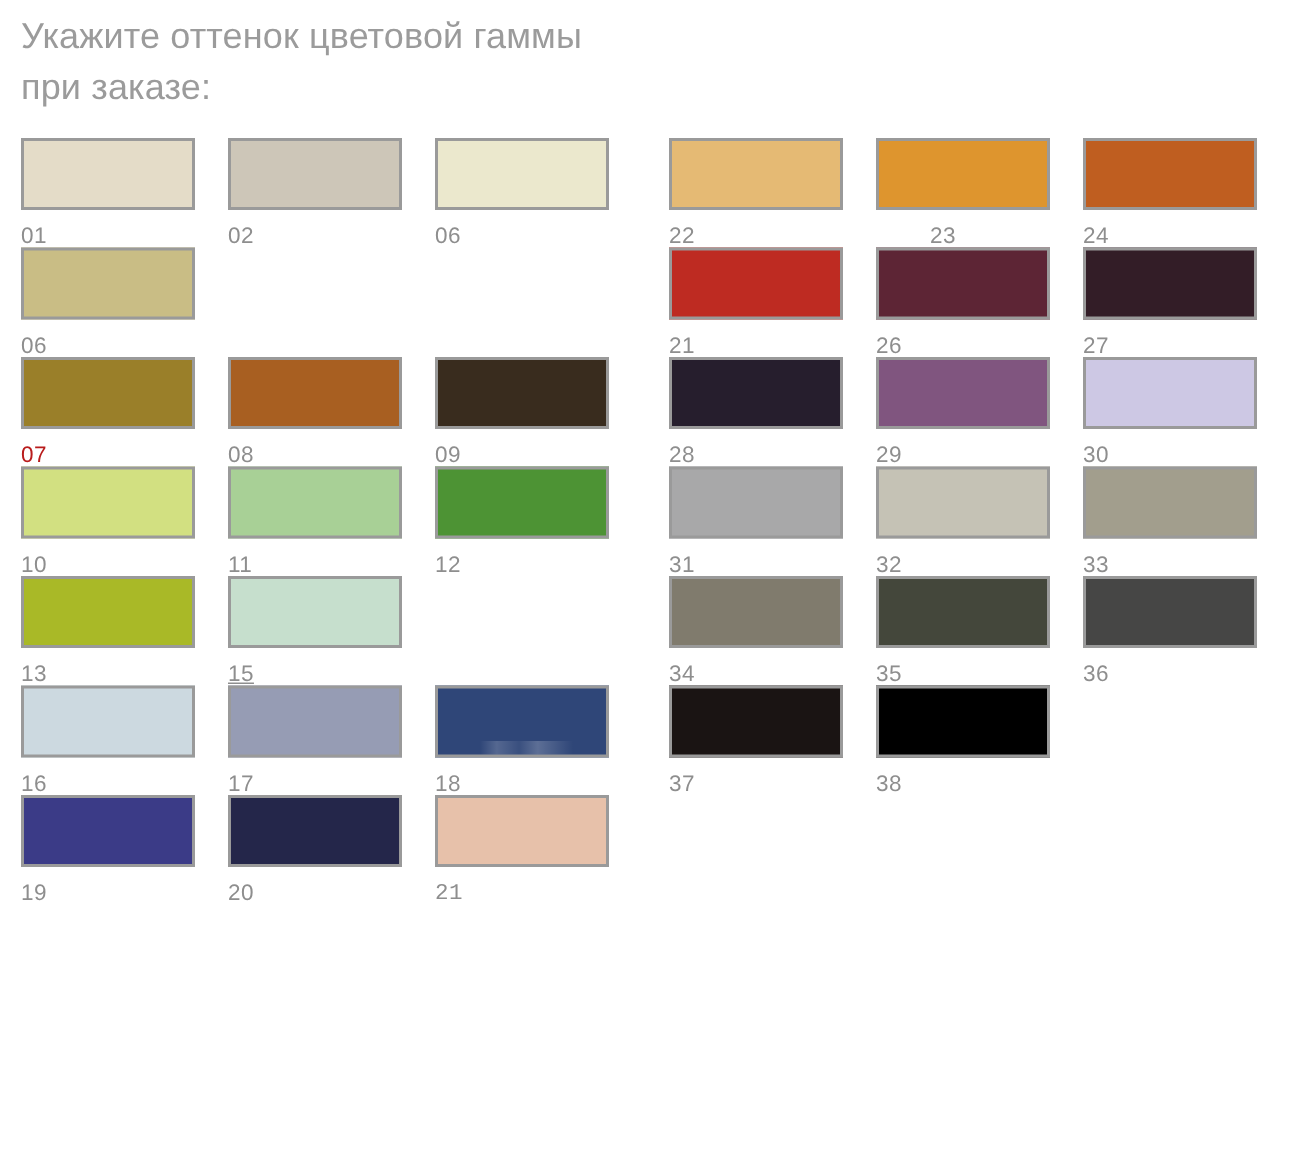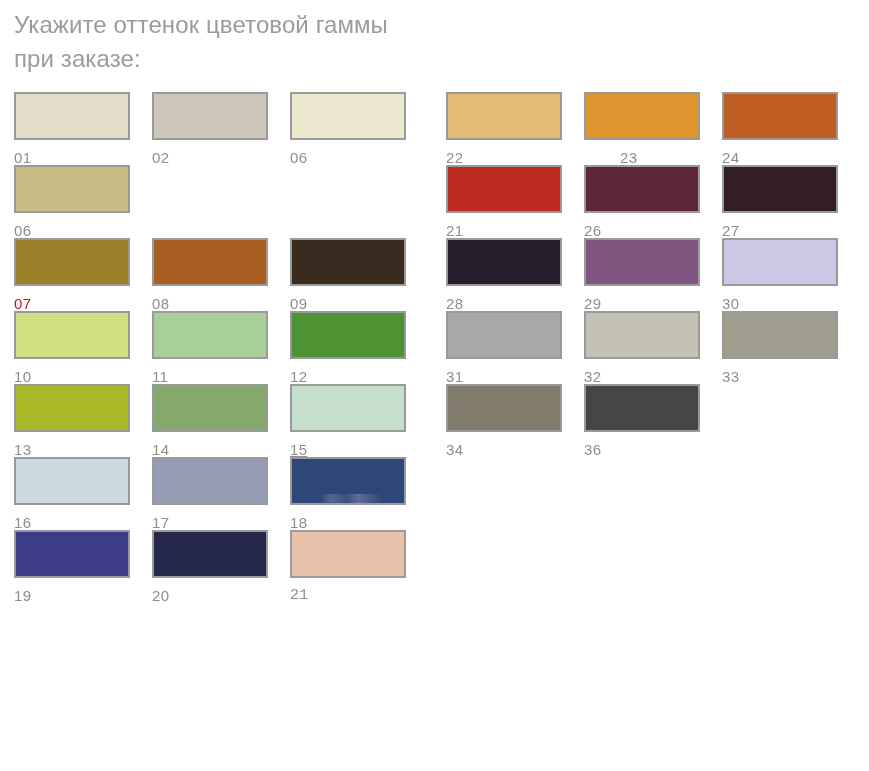--- a/index.html
+++ b/index.html
@@ -240,33 +240,33 @@
           </div>
         </div>
       </div>
       <div class="grid-row">
         <div class="group group-left">
           <div class="cell">
             <div class="swatch" style="background: rgb(169, 185, 39); border-color: rgb(154, 154, 154);"></div>
             <div class="swatch-label" style="color: rgb(142, 142, 142);">13</div>
           </div>
           <div class="cell">
-            <div class="swatch" style="background: rgb(135, 168, 108); border-color: rgb(154, 154, 154);"></div>
-            <div class="swatch-label" style="color: rgb(142, 142, 142);">14</div>
-          </div>
-          <div class="cell">
             <div class="swatch" style="background: rgb(198, 223, 205); border-color: rgb(154, 154, 154);"></div>
             <div class="swatch-label" style="color: rgb(142, 142, 142); text-decoration: underline;">15</div>
           </div>
         </div>
         <div class="group-gap"></div>
         <div class="group">
           <div class="cell">
             <div class="swatch" style="background: rgb(128, 123, 109); border-color: rgb(154, 154, 154);"></div>
             <div class="swatch-label" style="color: rgb(142, 142, 142);">34</div>
+          </div>
+          <div class="cell">
+            <div class="swatch" style="background: rgb(68, 71, 59); border-color: rgb(154, 154, 154);"></div>
+            <div class="swatch-label" style="color: rgb(142, 142, 142);">35</div>
           </div>
           <div class="cell">
             <div class="swatch" style="background: rgb(70, 70, 69); border-color: rgb(154, 154, 154);"></div>
             <div class="swatch-label" style="color: rgb(142, 142, 142);">36</div>
           </div>
         </div>
       </div>
       <div class="grid-row">
         <div class="group group-left">
           <div class="cell">
@@ -278,47 +278,61 @@
             <div class="swatch-label" style="color: rgb(142, 142, 142);">17</div>
           </div>
           <div class="cell">
             <div class="swatch" style="background: rgb(47, 70, 120); border-color: rgb(154, 154, 154);">
               <span class="artifact"></span>
             </div>
             <div class="swatch-label" style="color: rgb(142, 142, 142);">18</div>
           </div>
         </div>
         <div class="group-gap"></div>
-      </div>
-      <div class="grid-row">
-        <div class="group group-left">
-          <div class="cell">
-            <div class="swatch" style="background: rgb(59, 59, 135); border-color: rgb(154, 154, 154);"></div>
-            <div class="swatch-label" style="color: rgb(142, 142, 142);">19</div>
-          </div>
-          <div class="cell">
-            <div class="swatch" style="background: rgb(36, 38, 74); border-color: rgb(154, 154, 154);"></div>
-            <div class="swatch-label" style="color: rgb(142, 142, 142);">20</div>
-          </div>
-          <div class="cell">
-            <div class="swatch" style="background: rgb(231, 193, 170); border-color: rgb(154, 154, 154);"></div>
-            <div class="swatch-label" style="color: rgb(142, 142, 142); font-family: Liberation Mono, monospace;">21</div>
-          </div>
-        </div>
-        <div class="group-gap"></div>
-        <div class="group">
+        <div class="group">
+          <div class="cell">
+            <div class="swatch" style="background: rgb(26, 20, 19); border-color: rgb(154, 154, 154);"></div>
+            <div class="swatch-label" style="color: rgb(142, 142, 142);">37</div>
+          </div>
+          <div class="cell">
+            <div class="swatch" style="background: rgb(0, 0, 0); border-color: rgb(154, 154, 154);"></div>
+            <div class="swatch-label" style="color: rgb(142, 142, 142);">38</div>
+          </div>
           <div class="cell empty">
             <div class="swatch" style="border-color: rgb(154, 154, 154);"></div>
             <div class="swatch-label" style="color: rgb(142, 142, 142);"></div>
           </div>
+        </div>
+      </div>
+      <div class="grid-row">
+        <div class="group group-left">
+          <div class="cell">
+            <div class="swatch" style="background: rgb(59, 59, 135); border-color: rgb(154, 154, 154);"></div>
+            <div class="swatch-label" style="color: rgb(142, 142, 142);">19</div>
+          </div>
+          <div class="cell">
+            <div class="swatch" style="background: rgb(36, 38, 74); border-color: rgb(154, 154, 154);"></div>
+            <div class="swatch-label" style="color: rgb(142, 142, 142);">20</div>
+          </div>
+          <div class="cell">
+            <div class="swatch" style="background: rgb(231, 193, 170); border-color: rgb(154, 154, 154);"></div>
+            <div class="swatch-label" style="color: rgb(142, 142, 142); font-family: Liberation Mono, monospace;">21</div>
+          </div>
+        </div>
+        <div class="group-gap"></div>
+        <div class="group">
           <div class="cell empty">
             <div class="swatch" style="border-color: rgb(154, 154, 154);"></div>
             <div class="swatch-label" style="color: rgb(142, 142, 142);"></div>
           </div>
           <div class="cell empty">
             <div class="swatch" style="border-color: rgb(154, 154, 154);"></div>
             <div class="swatch-label" style="color: rgb(142, 142, 142);"></div>
           </div>
+          <div class="cell empty">
+            <div class="swatch" style="border-color: rgb(154, 154, 154);"></div>
+            <div class="swatch-label" style="color: rgb(142, 142, 142);"></div>
+          </div>
         </div>
       </div>
     </div>
 
 </div>
 
 </body></html>

